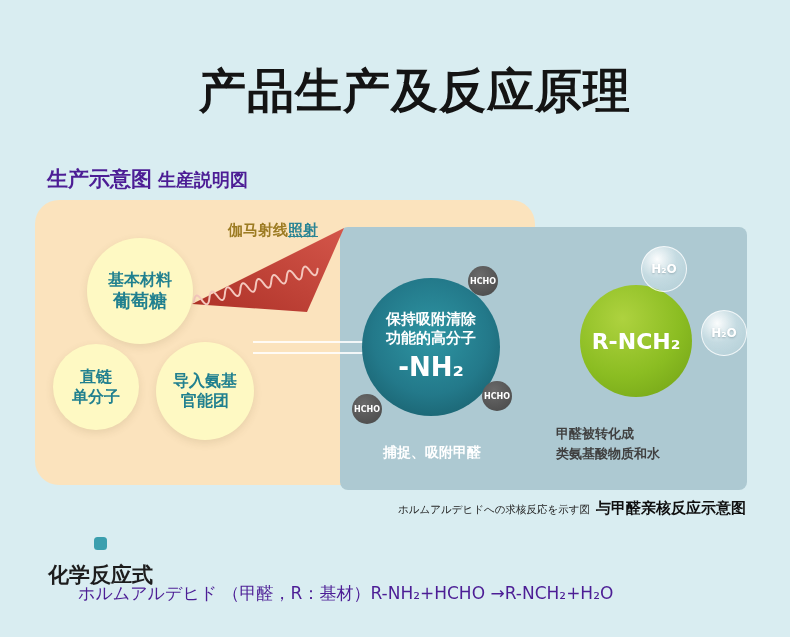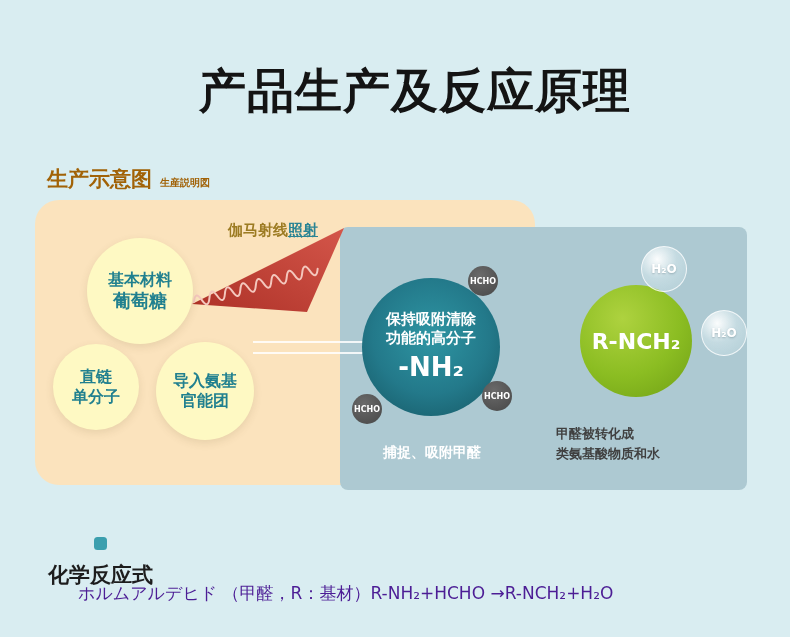--- a/index.html
+++ b/index.html
@@ -11,24 +11,24 @@
     font-family:"DejaVu Sans","Liberation Sans",sans-serif;
   }
   .page-title{
     position:absolute;left:0;top:60px;width:100%;
     text-align:center;font-size:47px;font-weight:800;color:#141414;
     letter-spacing:1px;
     margin-left:20px;
   }
   .section-header{
     position:absolute;left:47px;top:165px;
-    display:flex;align-items:baseline;gap:8px;color:#a16207;
+    display:flex;align-items:baseline;color:#4c1d95;
   }
   .section-header .cn{font-size:21px;font-weight:700;}
-  .section-header .jp{font-size:10px;font-weight:700;}
+  .section-header .jp{font-size:18px;font-weight:700;margin-left:6px;}
   .panel-left{
     position:absolute;left:35px;top:200px;width:500px;height:285px;
     background:#fbe3bd;border-radius:24px;z-index:1;
   }
   .panel-right{
     position:absolute;left:340px;top:227px;width:407px;height:263px;
     background:#adc9d2;border-radius:8px;z-index:2;
   }
   .beam-svg{position:absolute;left:183px;top:220px;z-index:3;}
   .beam-label{
@@ -180,20 +180,24 @@
   <div class="product-circle">R-NCH₂</div>
 
   <div class="bubble bubble1">H₂O</div>
   <div class="bubble bubble2">H₂O</div>
 
   <div class="product-caption">
     <div>甲醛被转化成</div>
     <div>类氨基酸物质和水</div>
   </div>
 
+  <div class="figure-caption">
+    <span class="jp">ホルムアルデヒドへの求核反応を示す図</span>
+    <span class="cn">与甲醛亲核反应示意图</span>
+  </div>
 
   <div class="chem-heading">
     <span class="bullet"></span>
     <span class="txt">化学反应式</span>
   </div>
 
   <div class="formula">ホルムアルデヒド （甲醛，R：基材）R-NH₂+HCHO →R-NCH₂+H₂O</div>
 
 </div>
 

